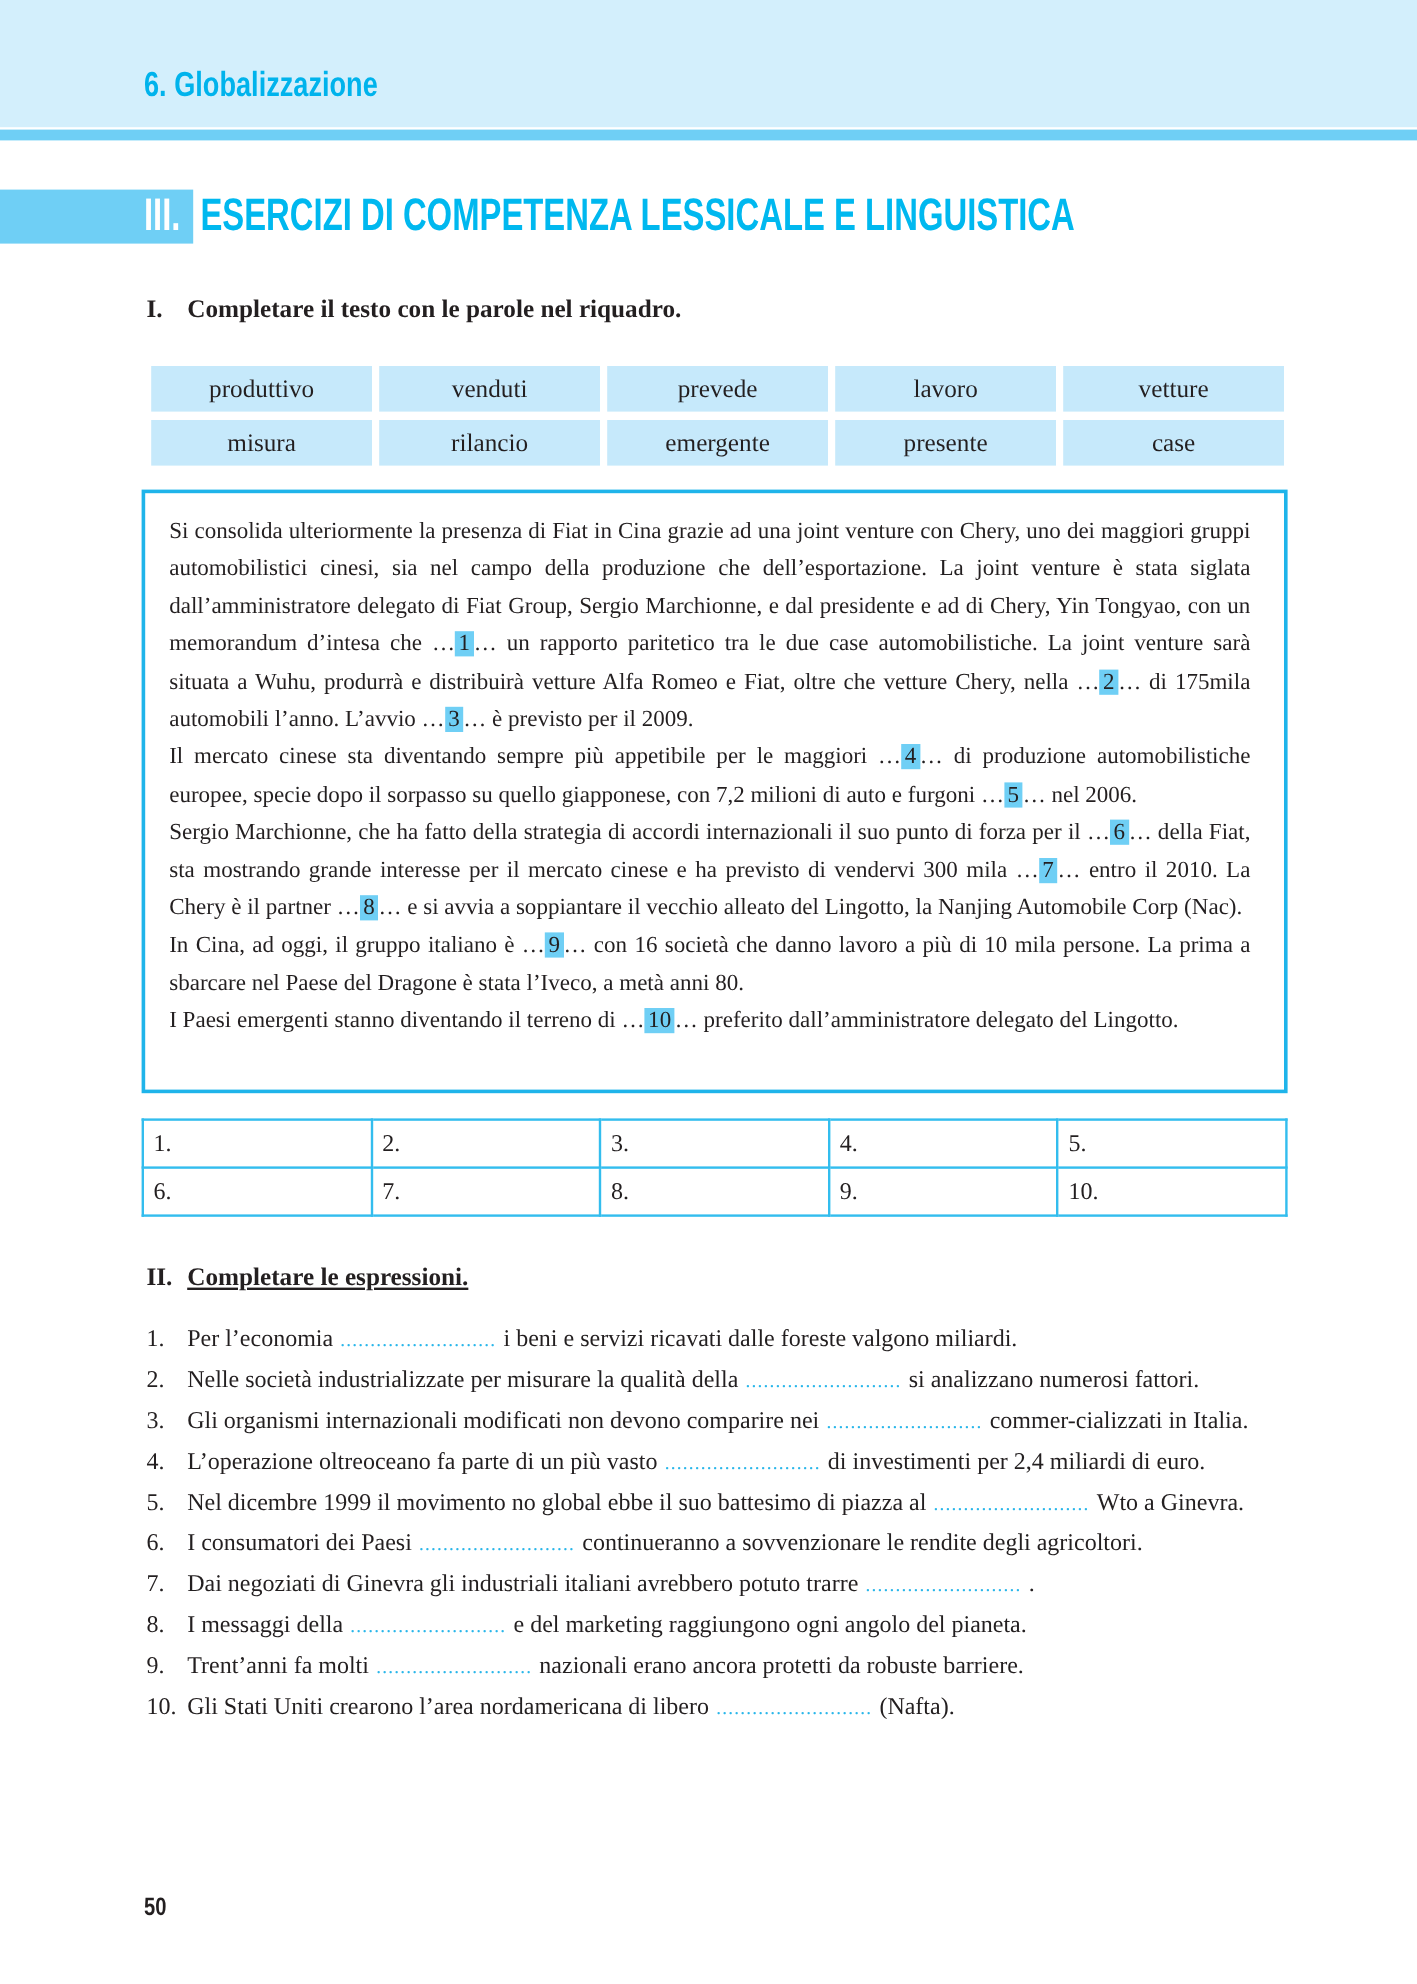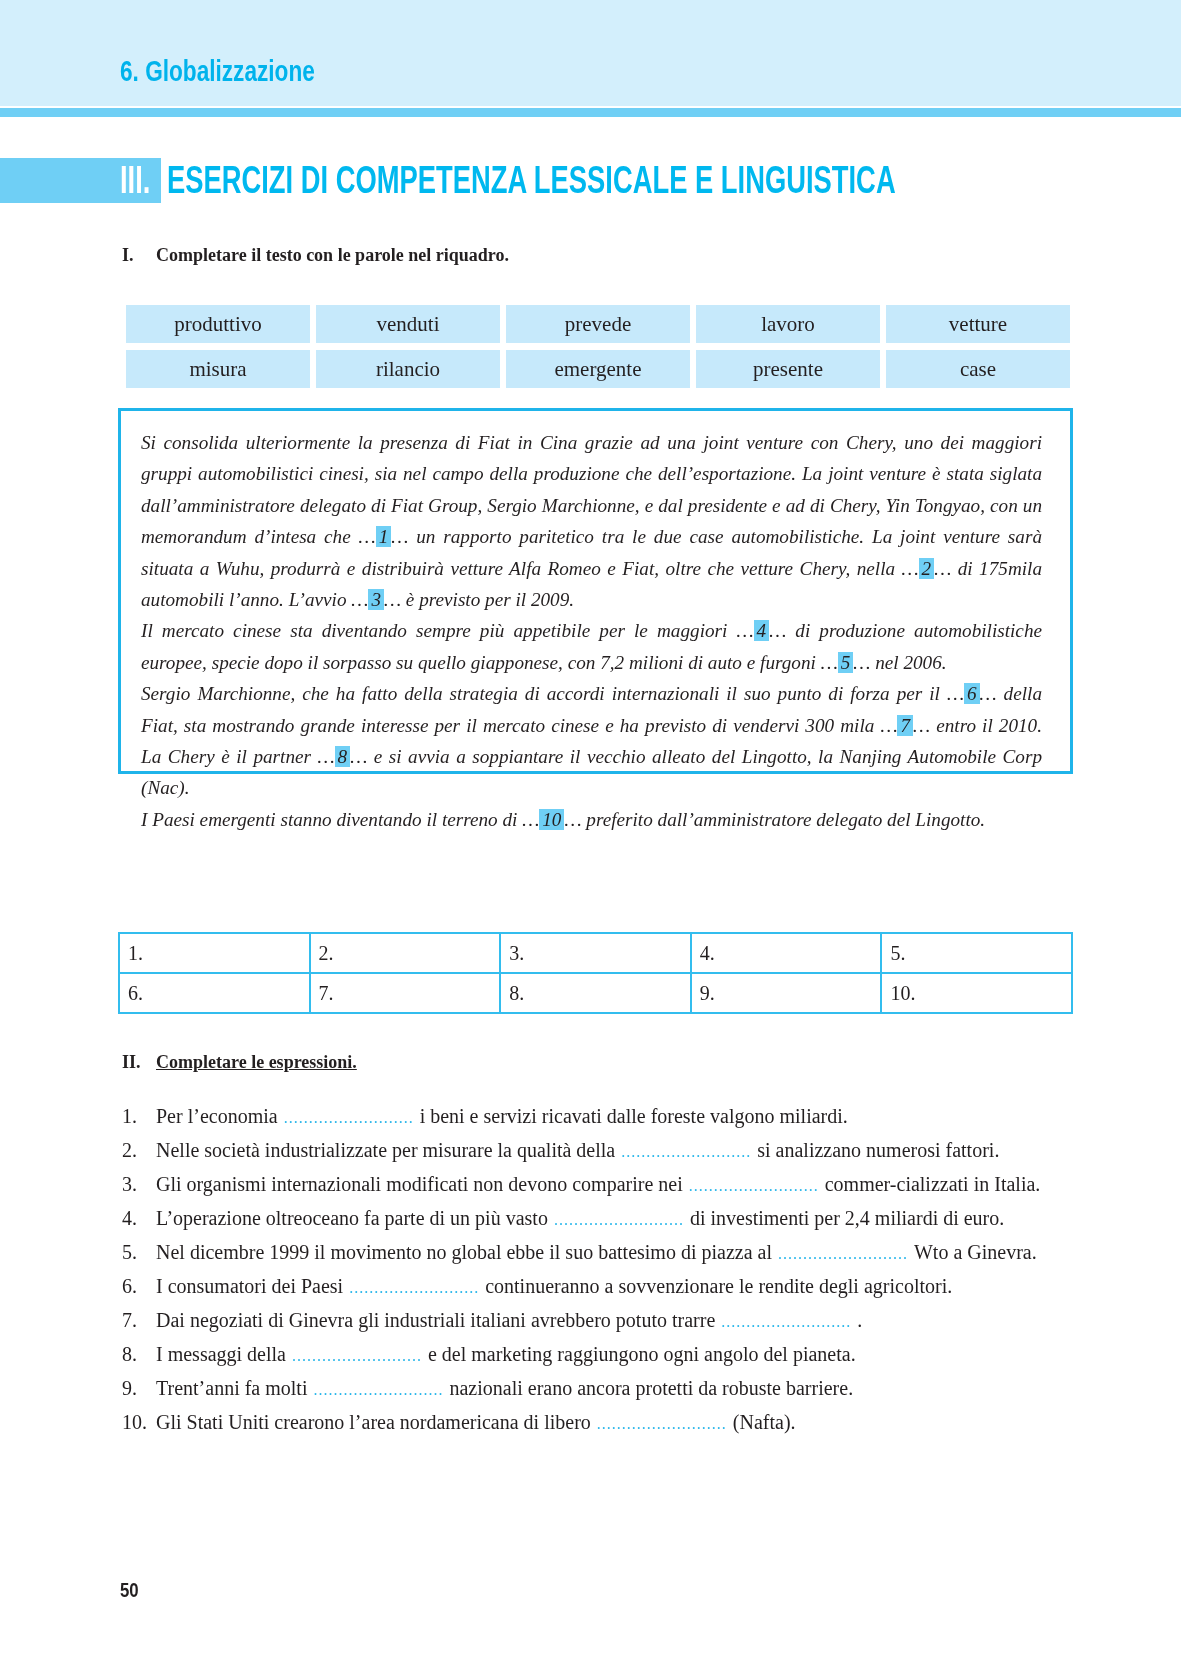--- a/index.html
+++ b/index.html
@@ -7,27 +7,27 @@
     body { position: relative; font-family: "Liberation Serif", "DejaVu Serif", serif; color: #231f20; overflow: hidden; }
 
     .top-band { position: absolute; left: 0; top: 0; width: 1181px; height: 106px; background: #d3effc; }
     .top-rule { position: absolute; left: 0; top: 108px; width: 1181px; height: 9px; background: #6fcff5; }
     .chapter-title { position: absolute; left: 120px; top: 55px; font-family: "Liberation Sans", "DejaVu Sans", sans-serif; font-weight: bold; font-size: 29px; color: #00b3ec; letter-spacing: 0px; transform: scaleX(0.78); transform-origin: left center; white-space: nowrap; }
 
     .section-tab { position: absolute; left: 0; top: 158px; width: 161px; height: 45px; background: #6fcff5; }
     .section-num { position: absolute; left: 120px; top: 158px; font-family: "Liberation Sans", "DejaVu Sans", sans-serif; font-weight: bold; font-size: 38px; line-height: 45px; color: #ffffff; transform: scaleX(0.72); transform-origin: left center; white-space: nowrap; }
     .section-title { position: absolute; left: 167px; top: 158px; font-family: "Liberation Sans", "DejaVu Sans", sans-serif; font-weight: bold; font-size: 38px; line-height: 45px; color: #00b8ef; transform: scaleX(0.72); transform-origin: left center; white-space: nowrap; }
 
-    .ex-heading { position: absolute; left: 122px; font-family: "Liberation Serif", serif; font-weight: bold; font-size: 18px; white-space: nowrap; }
+    .ex-heading { position: absolute; left: 122px; font-family: "Liberation Serif", serif; font-weight: bold; font-size: 21px; white-space: nowrap; }
     .ex-heading .num { display: inline-block; width: 34px; }
 
     .wordbank { position: absolute; left: 126px; top: 305px; width: 945px; display: grid; grid-template-columns: repeat(5, 184px); grid-auto-rows: 38px; column-gap: 6px; row-gap: 7px; }
     .word { background: #c6e9fb; text-align: center; font-size: 21px; line-height: 38px; }
 
-    .textbox { position: absolute; left: 118px; top: 408px; width: 955px; height: 366px; border: 3px solid #1fb4ea; padding: 16px 28px 0 20px; font-style: italic; }
+    .textbox { position: absolute; left: 118px; top: 408px; width: 955px; height: 503px; border: 3px solid #1fb4ea; padding: 16px 28px 0 20px; }
     .textbox p { font-size: 19.2px; line-height: 31.4px; text-align: justify; }
     .blank { background: #6fcff5; padding: 0 3px; }
 
     .answers { position: absolute; left: 118px; top: 932px; width: 955px; border-collapse: collapse; }
     .answers td { border: 2px solid #33bdee; width: 191px; height: 40px; padding: 0 8px; font-size: 20px; vertical-align: middle; }
 
     .exercises { position: absolute; left: 122px; top: 1100px; width: 955px; list-style: none; }
     .exercises li { position: relative; padding-left: 34px; font-size: 20px; line-height: 33px; }
     .exercises .n { position: absolute; left: 0; top: 0; }
     .dots { color: #29b6ea; letter-spacing: 1px; font-size: 16px; padding: 0 6px; }
@@ -66,20 +66,23 @@
   <p>
     <span>Si consolida ulteriormente la presenza di Fiat in Cina grazie ad una joint venture con Chery, uno dei maggiori gruppi automobilistici cinesi, sia nel campo della produzione che dell’esportazione. La joint venture è stata siglata dall’amministratore delegato di Fiat Group, Sergio Marchionne, e dal presidente e ad di Chery, Yin Tongyao, con un memorandum d’intesa che …</span><span class="blank">1</span><span>… un rapporto paritetico tra le due case automobilistiche. La joint venture sarà situata a Wuhu, produrrà e distribuirà vetture Alfa Romeo e Fiat, oltre che vetture Chery, nella …</span><span class="blank">2</span><span>… di 175mila automobili l’anno. L’avvio …</span><span class="blank">3</span><span>… è previsto per il 2009.</span>
   </p>
   <p>
     <span>Il mercato cinese sta diventando sempre più appetibile per le maggiori …</span><span class="blank">4</span><span>… di produzione automobilistiche europee, specie dopo il sorpasso su quello giapponese, con 7,2 milioni di auto e furgoni …</span><span class="blank">5</span><span>… nel 2006.</span>
   </p>
   <p>
     <span>Sergio Marchionne, che ha fatto della strategia di accordi internazionali il suo punto di forza per il …</span><span class="blank">6</span><span>… della Fiat, sta mostrando grande interesse per il mercato cinese e ha previsto di vendervi 300 mila …</span><span class="blank">7</span><span>… entro il 2010. La Chery è il partner …</span><span class="blank">8</span><span>… e si avvia a soppiantare il vecchio alleato del Lingotto, la Nanjing Automobile Corp (Nac).</span>
   </p>
   <p>
+    <span>In Cina, ad oggi, il gruppo italiano è …</span><span class="blank">9</span><span>… con 16 società che danno lavoro a più di 10 mila persone. La prima a sbarcare nel Paese del Dragone è stata l’Iveco, a metà anni 80.</span>
+  </p>
+  <p>
     <span>I Paesi emergenti stanno diventando il terreno di …</span><span class="blank">10</span><span>… preferito dall’amministratore delegato del Lingotto.</span>
   </p>
 </div>
 
 <table class="answers">
   <tbody>
       <tr>
     <td>1.</td>
     <td>2.</td>
     <td>3.</td>

